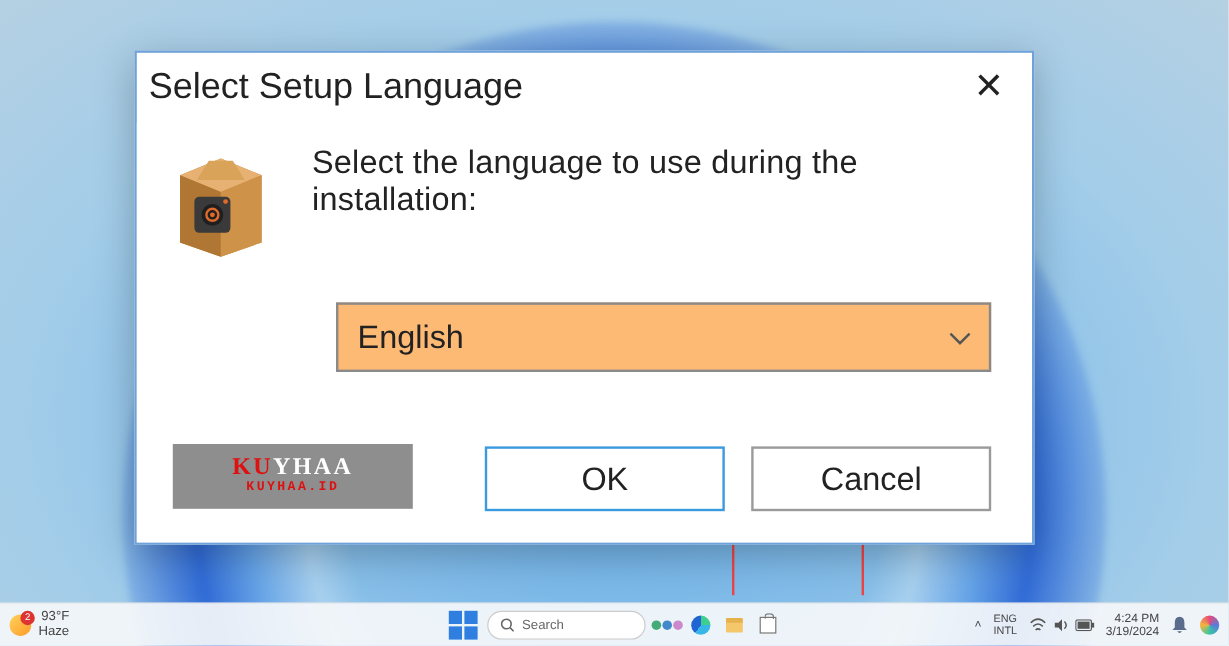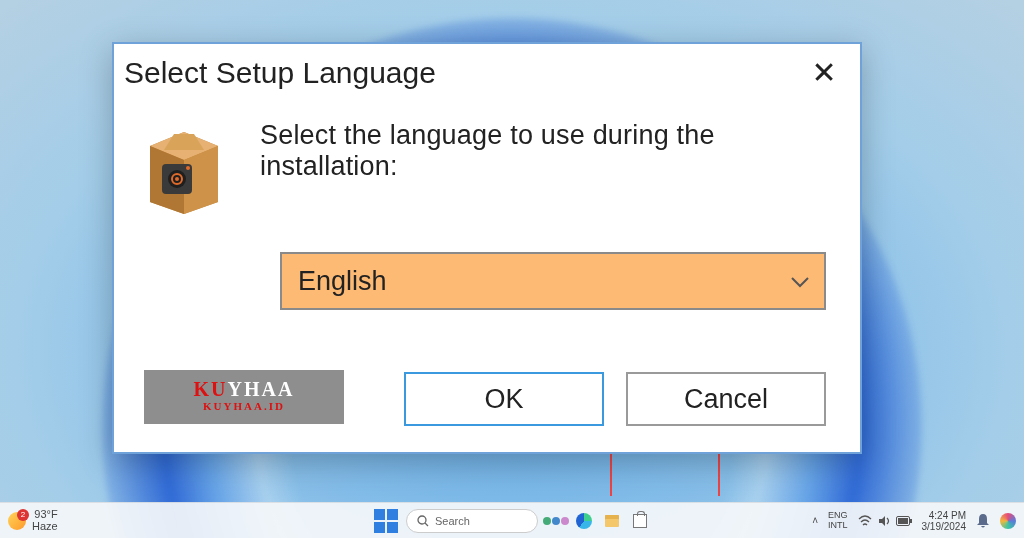--- a/index.html
+++ b/index.html
@@ -53,21 +53,21 @@
   }
   .dlg-btn.primary { border-color:#3b99e0; }
   .watermark {
     position:absolute; left:30px; bottom:28px; width:200px; height:54px; background:#8e8e8e;
     display:flex; flex-direction:column; align-items:center; justify-content:center;
     font-family: Georgia, "Times New Roman", serif; letter-spacing:2px;
   }
   .wm-top { font-size:20px; font-weight:900; line-height:1; }
   .wm-top .red { color:#d11; }
   .wm-top .white { color:#fff; }
-  .wm-bottom { font-size:11px; font-weight:700; color:#d11; line-height:1.4; font-family:Liberation Serif, serif; letter-spacing:2px;}
+  .wm-bottom { font-size:11px; font-weight:700; color:#d11; line-height:1.4; font-family:Liberation Mono, monospace; letter-spacing:2px;}
   
   .taskbar {
     position:absolute; left:0; right:0; bottom:0; height:36px;
     background:rgba(245,247,250,0.92);
     border-top:1px solid rgba(0,0,0,0.08);
     display:flex; align-items:center; font-size:11px; color:#444;
   }
   .tb-left { display:flex; align-items:center; gap:6px; padding-left:8px; }
   .weather-icon { width:18px; height:18px; border-radius:50%; background:linear-gradient(135deg,#ffd35a,#ff9a2a); position:relative; }
   .weather-badge { position:absolute; top:-3px; right:-3px; width:12px; height:12px; border-radius:50%; background:#d33; color:#fff; font-size:8px; display:flex; align-items:center; justify-content:center; }

